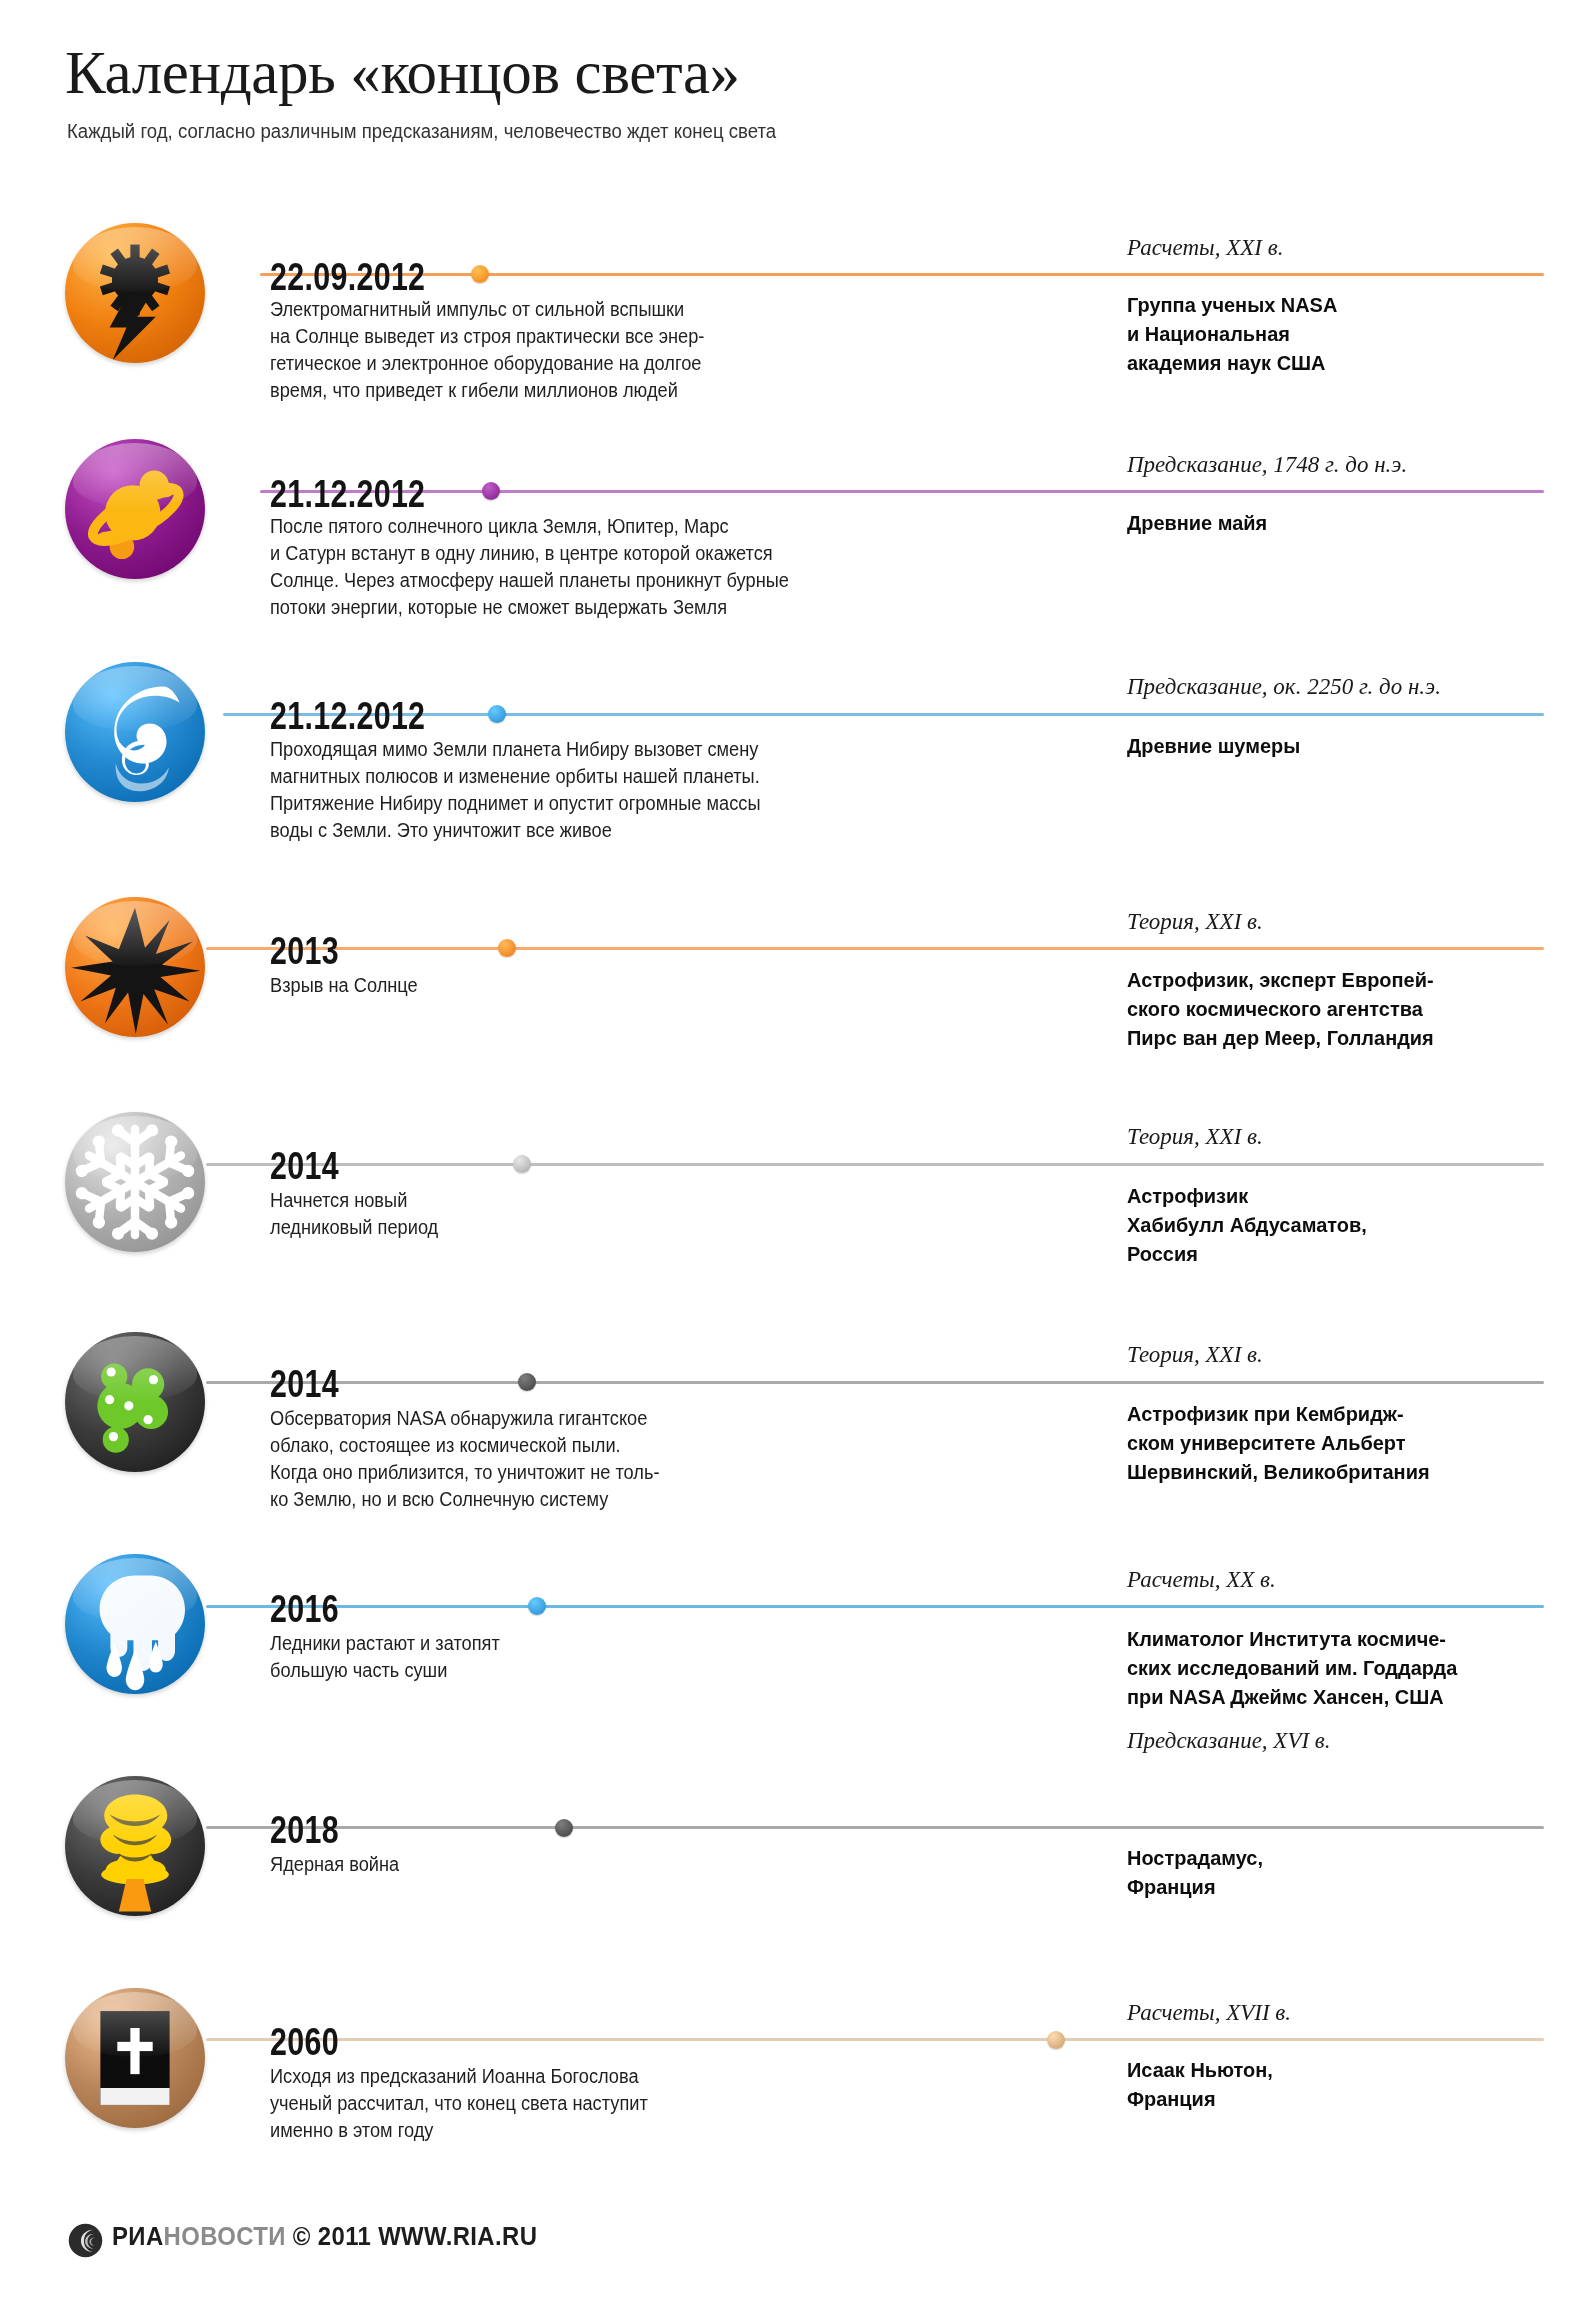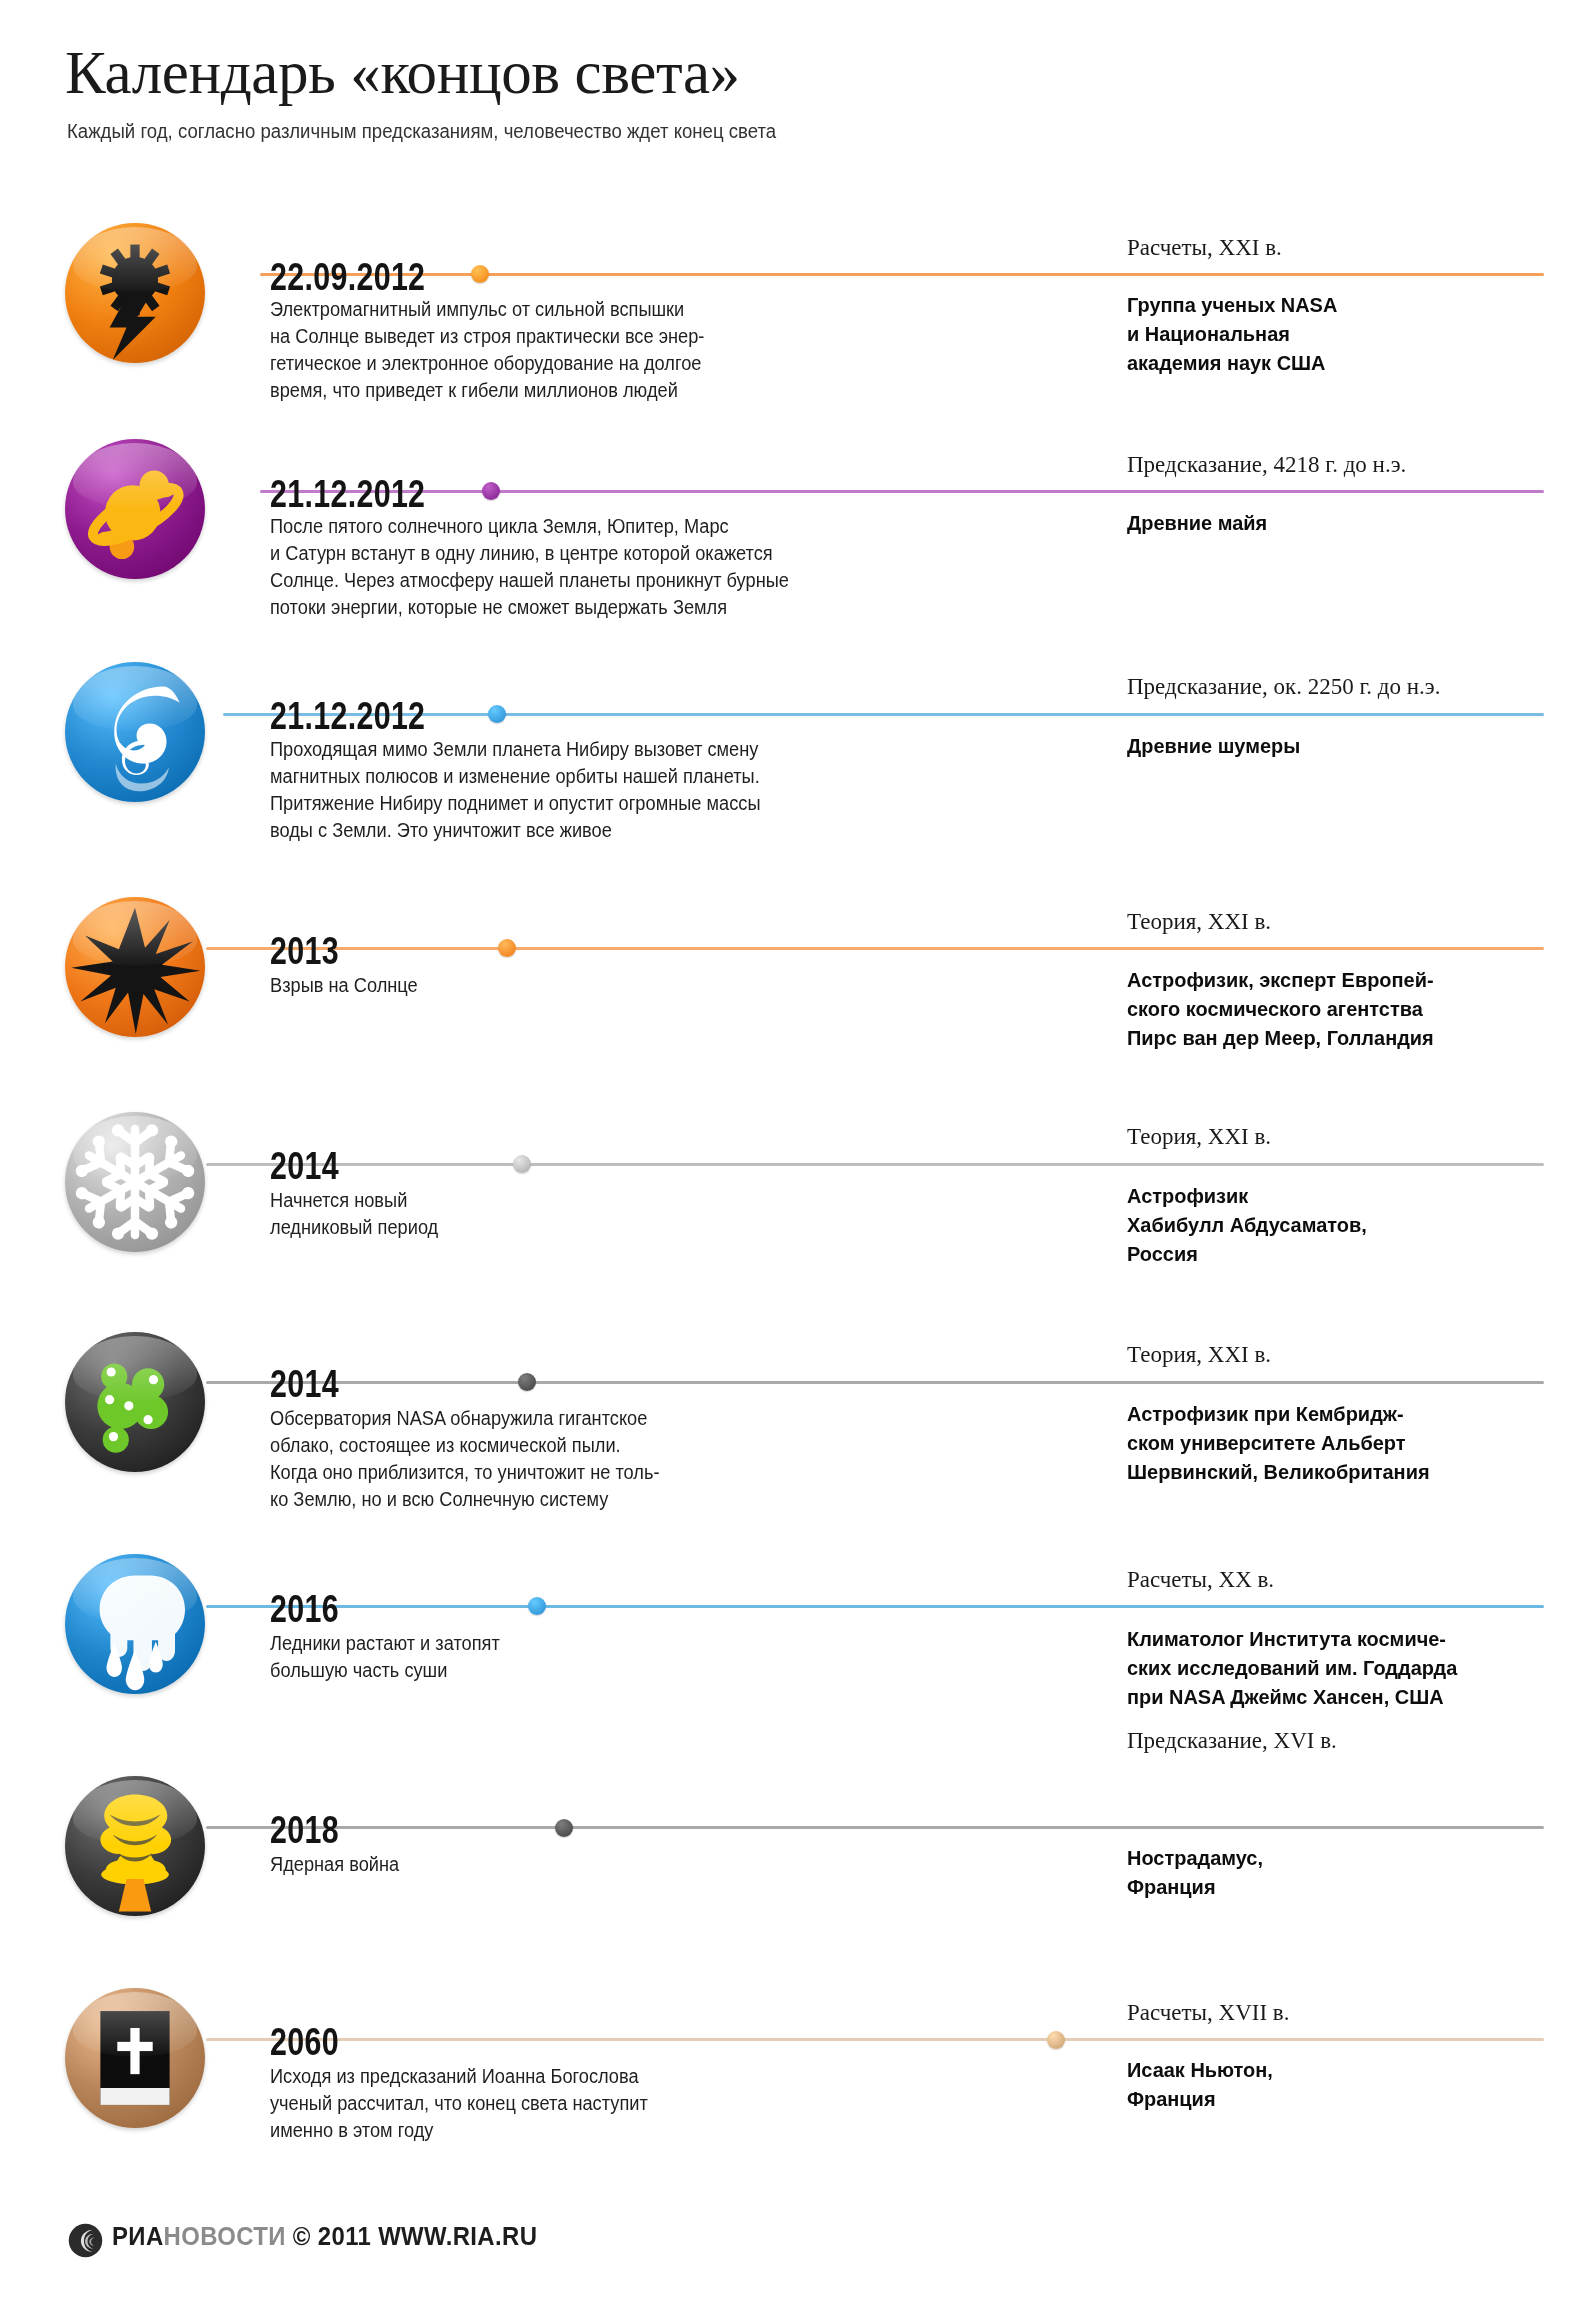--- a/index.html
+++ b/index.html
@@ -72,20 +72,21 @@
     transform:scaleX(0.93);transform-origin:left top;
     white-space:pre-line;
   }
 
   
   .src-type{
     position:absolute;left:1127px;
     font-family:"Liberation Serif", serif;
     font-size:23px;line-height:26px;color:#1a1a1a;
     white-space:nowrap;
+    font-style:italic;
   }
   .src-name{
     position:absolute;left:1127px;
     font-family:"Liberation Sans", sans-serif;
     font-weight:700;font-size:21px;line-height:29px;color:#0d0d0d;
     transform:scaleX(0.95);transform-origin:left top;
     white-space:pre-line;
   }
 
   
@@ -165,21 +166,21 @@
           </svg>
           <span class="gloss"></span>
         </div>
         <div class="rule" style="left: 260px; width: 1284px; top: 490px; background: rgb(192, 124, 203);"></div>
         <div class="dot" style="left: 482px; top: 482px; background: radial-gradient(circle at 35% 28%, rgb(191, 94, 200), rgb(125, 28, 134));"></div>
         <div class="date" style="top: 475px;">21.12.2012</div>
         <div class="desc" style="top: 513px;">После пятого солнечного цикла Земля, Юпитер, Марс
 и Сатурн встанут в одну линию, в центре которой окажется
 Солнце. Через атмосферу нашей планеты проникнут бурные
 потоки энергии, которые не сможет выдержать Земля</div>
-        <div class="src-type" style="top: 452px;">Предсказание, 4218 г. до н.э.</div>
+        <div class="src-type" style="top: 452px;">Предсказание, 1748 г. до н.э.</div>
         <div class="src-name" style="top: 508px;">Древние майя</div>
       </div>
       <div class="row" style="top: 0px;">
         <div class="badge" style="top: 662px; background: radial-gradient(circle at 34% 24%, rgb(91, 193, 255) 0%, rgb(35, 137, 208) 48%, rgb(0, 96, 167) 100%);">
           <svg viewBox="0 0 182 182">
             <g fill="#ffffff">
       <path d="M118 36 c-30 0 -54 22 -54 50 c0 20 14 34 31 34 c14 0 25 -10 25 -23 c0 -11 -8 -19 -18 -19 c-8 0 -14 6 -14 13 c0 6 4 10 9 10 c-3 4 -8 6 -13 6 c-11 0 -20 -9 -20 -22 c0 -21 18 -38 42 -38 c9 0 17 2 24 6 c-8 -10 -19 -17 -12 -17 z" opacity="0.0"></path>
       <path d="M128 32 c-36 0 -64 26 -64 59 c0 24 17 41 38 41 c17 0 30 -13 30 -29 c0 -13 -10 -23 -22 -23 c-10 0 -17 7 -17 16 c0 7 5 12 11 12 c-3 4 -8 7 -14 7 c-13 0 -23 -11 -23 -26 c0 -25 21 -45 50 -45 c12 0 23 3 32 9 c-5 -12 -13 -21 -21 -21 z"></path>
       <path d="M101 108 c-13 0 -23 9 -23 21 c0 9 7 16 15 16 c7 0 12 -5 12 -11 c0 -5 -4 -9 -9 -9 c-2 0 -4 1 -5 2 c1 -3 4 -5 8 -5 c6 0 10 5 10 11 c0 8 -7 14 -16 14 c-11 0 -19 -9 -19 -20 c0 -14 11 -25 27 -25 z"></path>
       <path d="M66 132 c4 16 16 26 33 26 c16 0 29 -8 36 -21 c-2 18 -18 31 -39 31 c-19 0 -32 -14 -30 -36 z" opacity="0.55"></path>

